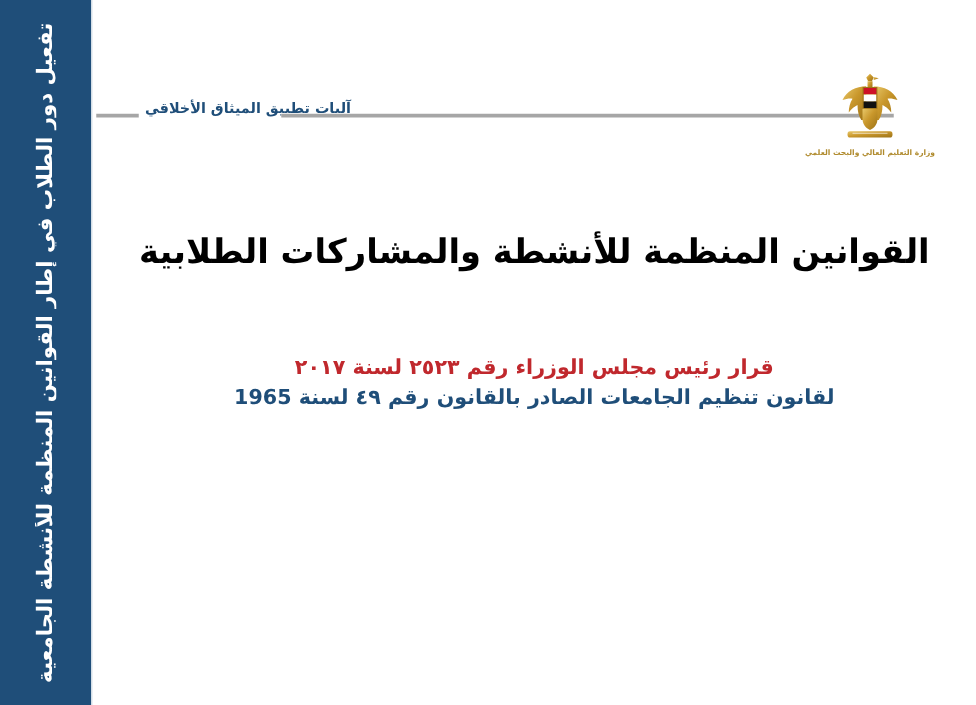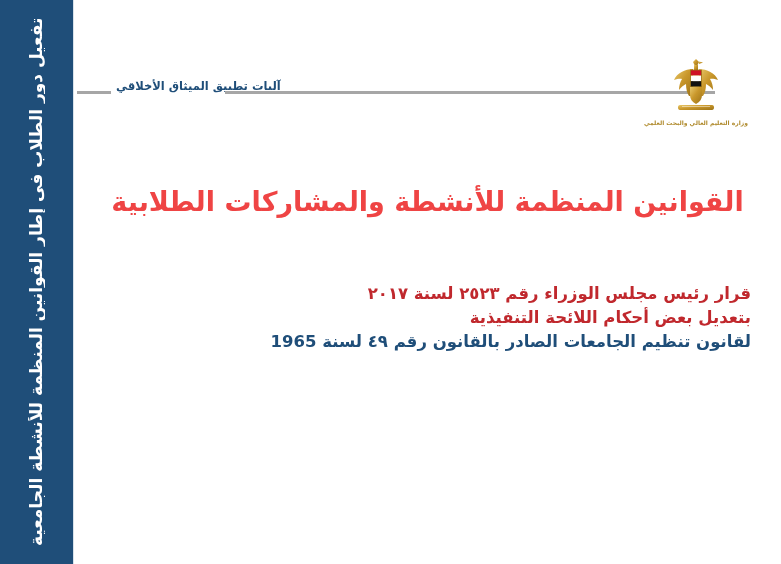--- a/index.html
+++ b/index.html
@@ -137,36 +137,35 @@
     bottom: 0;
     direction: rtl;
     text-align: center;
   }
 
   .main-title {
     position: absolute;
     left: 0;
     right: 0;
     top: 75px;
-    color: #ef4444;
+    color: #000000;
     font-size: 27px;
     font-weight: bold;
     line-height: 1.25;
     padding: 0 18px;
     box-sizing: border-box;
   }
 
   .subtitle-block {
     position: absolute;
     left: 0;
     right: 0;
     top: 172px;
     padding: 0 30px;
     box-sizing: border-box;
-    text-align: right;
   }
   .sub-line {
     font-size: 16.5px;
     font-weight: bold;
     line-height: 1.45;
     white-space: nowrap;
   }
   .sub-line.red { color: #c0282d; }
   .sub-line.navy { color: #1f4e79; }
 </style>
@@ -221,18 +220,17 @@
       <div class="emblem-caption">وزارة التعليم العالي والبحث العلمي</div>
     </div>
   </div>
 
   <div class="content">
 
     <div class="main-title">القوانين المنظمة للأنشطة والمشاركات الطلابية</div>
 
     <div class="subtitle-block">
       <div class="sub-line red">قرار رئيس مجلس الوزراء رقم ٢٥٢٣ لسنة ٢٠١٧</div>
-      <div class="sub-line red">بتعديل بعض أحكام اللائحة التنفيذية</div>
       <div class="sub-line navy">لقانون تنظيم الجامعات الصادر بالقانون رقم ٤٩ لسنة 1965</div>
     </div>
 
   </div>
 </div>
 
 </body></html>

